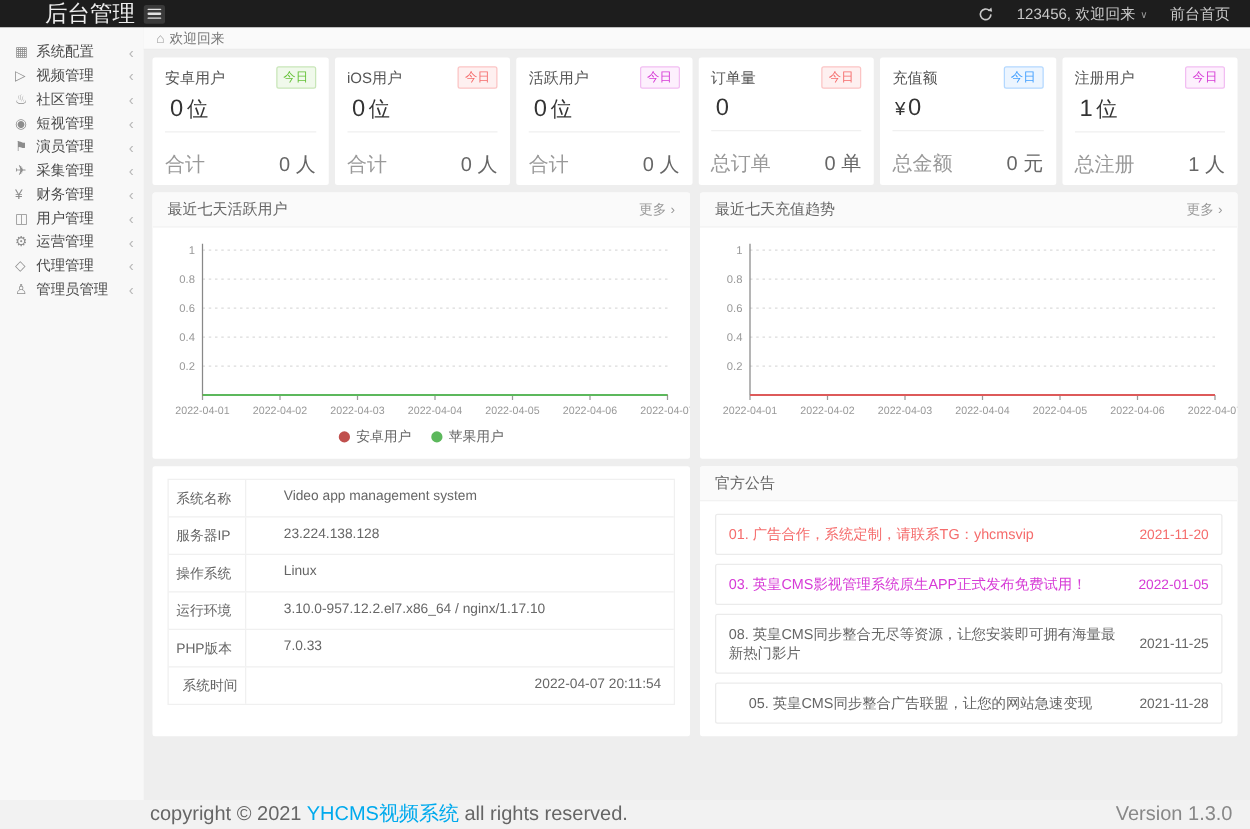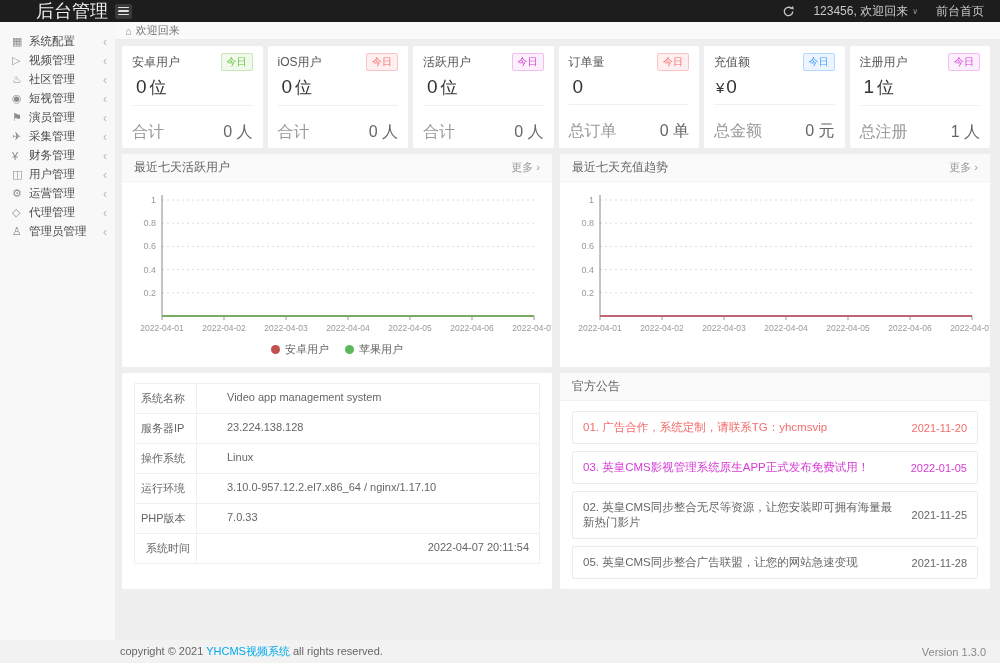--- a/index.html
+++ b/index.html
@@ -55,21 +55,21 @@
   .sys-row:last-child { border-bottom:none;text-align:right; }
   .sys-row .k { width:62px; flex:none; padding:7px 6px; color:#666; border-right:1px solid #f0f0f0; }
   .sys-row .v { flex:1; padding:7px 10px; color:#666; }
 
   
   .ann-list { margin:10px 12px; }
   .ann-item { border:1px solid #ebebeb; border-radius:2px; margin-bottom:7px; padding:8px 10px; display:flex; justify-content:space-between; align-items:center; font-size:11.5px; cursor:pointer; background:#fff; }
   .ann-date { font-size:11px; margin-left:10px; flex:none; }
 
   
-  footer { height:23px; background:#f2f2f2; display:flex; align-items:center; justify-content:space-between; padding:0 14px 0 120px; font-size:11px; color:#666; }
+  footer { height:23px; background:#f2f2f2; display:flex; align-items:center; justify-content:space-between; padding:0 14px 0 120px; font-size:16px; color:#666; }
   .f-link { color:#01aaed; cursor:pointer; }
   .f-ver { color:#888; }
 
   svg { overflow:visible; display:block; }
   .rf-icon { width:13px; height:13px; cursor:pointer; }
 </style>
 </head>
 <body>
 
 <div class="navbar">
@@ -400,26 +400,26 @@
                 <span class="ann-date" style="color: rgb(245, 108, 108);">2021-11-20</span>
               </div>
 
 
               <div class="ann-item">
                 <span style="color: rgb(214, 58, 214);">03. 英皇CMS影视管理系统原生APP正式发布免费试用！</span>
                 <span class="ann-date" style="color: rgb(214, 58, 214);">2022-01-05</span>
               </div>
 
               <div class="ann-item">
-                <span style="color: rgb(102, 102, 102);">02. 英皇CMS同步整合无尽等资源，让您安装即可拥有海量最新热门影片</span>
+                <span style="color: rgb(102, 102, 102);">08. 英皇CMS同步整合无尽等资源，让您安装即可拥有海量最新热门影片</span>
                 <span class="ann-date" style="color: rgb(102, 102, 102);">2021-11-25</span>
               </div>
 
               <div class="ann-item">
-                <span style="color: rgb(102, 102, 102);">05. 英皇CMS同步整合广告联盟，让您的网站急速变现</span>
+                <span style="color: rgb(102, 102, 102); margin-left: 16px;">05. 英皇CMS同步整合广告联盟，让您的网站急速变现</span>
                 <span class="ann-date" style="color: rgb(102, 102, 102);">2021-11-28</span>
               </div>
             </div>
         </div>
       </div>
     </div>
   </main>
 </div>
 
 <footer>

